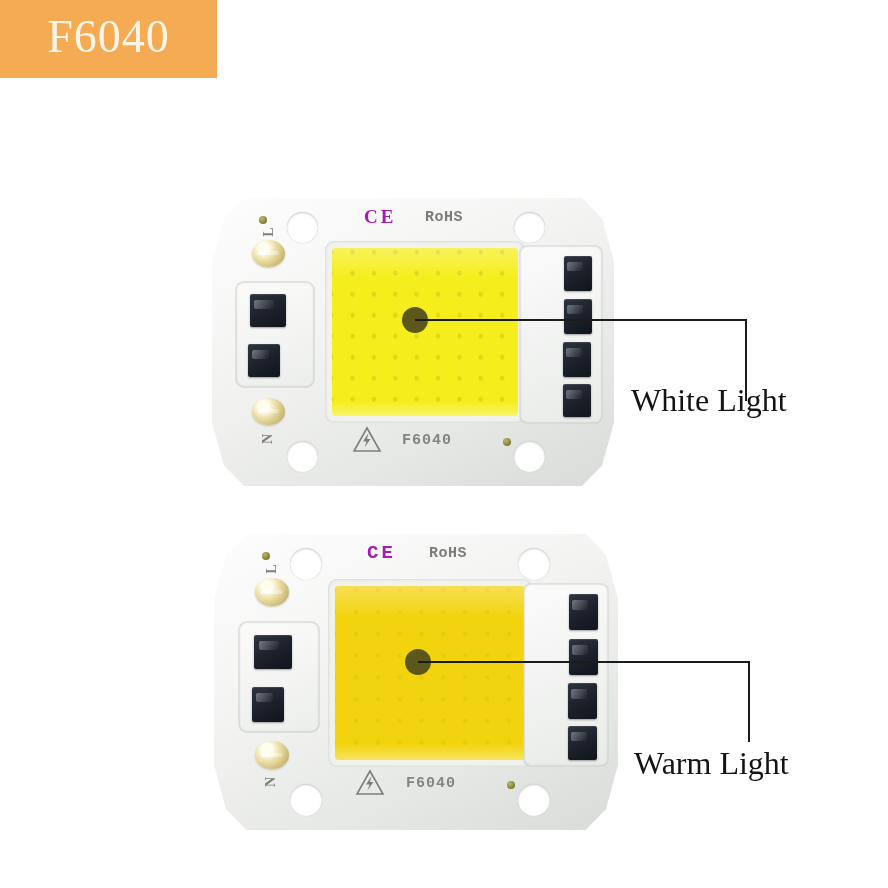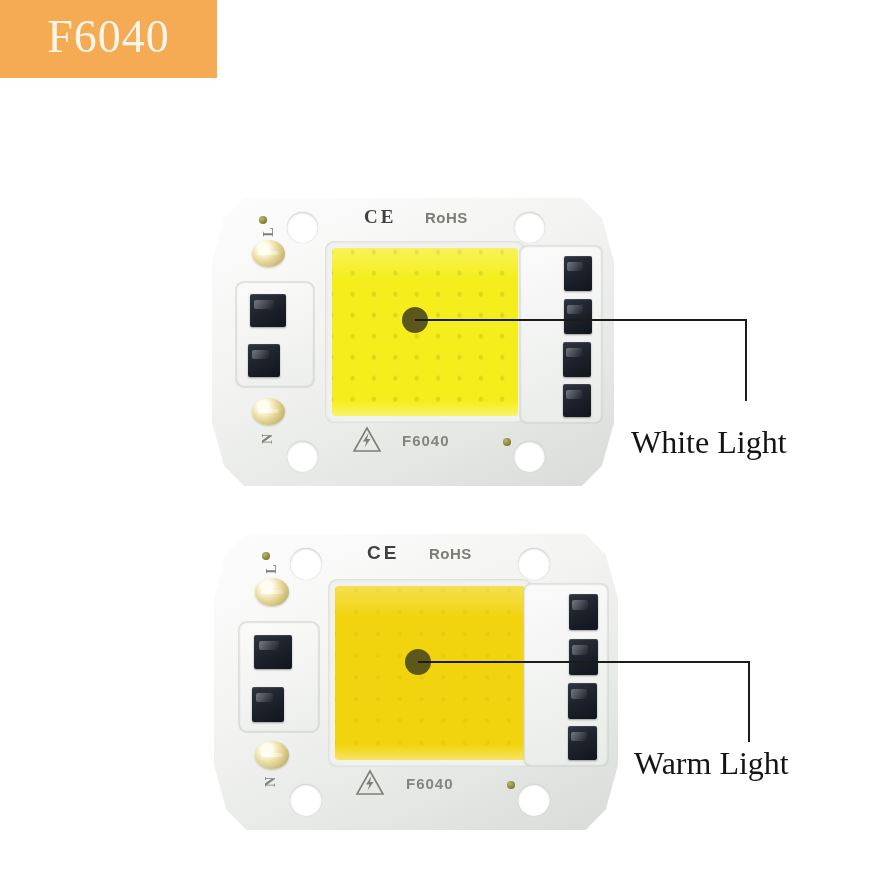--- a/index.html
+++ b/index.html
@@ -116,24 +116,24 @@
   }
 
   
   .dot-olive{
     position:absolute;border-radius:50%;
     background:radial-gradient(circle at 35% 32%, #b9b86a, #7e7d34 70%, #5d5d22);
   }
 
   
   .silk{
-    position:absolute;color:#7e8279;font-family:Liberation Sans, sans-serif;
+    position:absolute;color:#7e8279;font-family:Liberation Mono, monospace;
     font-weight:bold;letter-spacing:.5px;white-space:nowrap;
   }
-  .silk-ce{font-size:19px;color:#404040;font-weight:bold;}
+  .silk-ce{font-size:19px;color:#a21caf;font-weight:bold;}
   .silk-rohs{font-size:15px;color:#7a7e76;}
   .silk-model{font-size:15px;color:#82867e;letter-spacing:1px;}
   .silk-ln{
     position:absolute;font-size:14px;color:#7e8279;font-weight:bold;
     transform:rotate(-90deg);transform-origin:center center;
     font-family:"Liberation Serif", serif;
   }
   .warn-tri{position:absolute;}
 
   
@@ -197,21 +197,21 @@
 
     <svg class="warn-tri" style="left:140px;top:228px;" width="30" height="27" viewBox="0 0 30 27">
       <polygon points="15,2 28,25 2,25" fill="none" stroke="#7c8077" stroke-width="1.6"></polygon>
       <polygon points="16.5,7 11,15.5 14.5,15.5 12.5,21.5 18.5,13 15,13" fill="#7c8077"></polygon>
     </svg>
   </div>
 
   <div class="callout-dot" style="left:402px;top:307px;width:26px;height:26px;"></div>
   <div class="callout-line" style="left:415px;top:319px;width:332px;height:2px;"></div>
   <div class="callout-line" style="left:745px;top:319px;width:2px;height:82px;"></div>
-  <div class="callout-label" style="left:631px;top:424px;text-align:right;">White Light</div>
+  <div class="callout-label" style="left:631px;top:382px;text-align:right;">White Light</div>
 
   <div class="chip" style="left:214px;top:534px;width:404px;height:296px;">
     <div class="board"></div>
 
     <div class="hole" style="left:76px;top:14px;width:32px;height:32px;"></div>
     <div class="hole" style="left:304px;top:14px;width:32px;height:32px;"></div>
     <div class="hole" style="left:76px;top:250px;width:32px;height:32px;"></div>
     <div class="hole" style="left:304px;top:250px;width:32px;height:32px;"></div>
 
     <div class="cob-well" style="left:114px;top:45px;width:204px;height:188px;">

